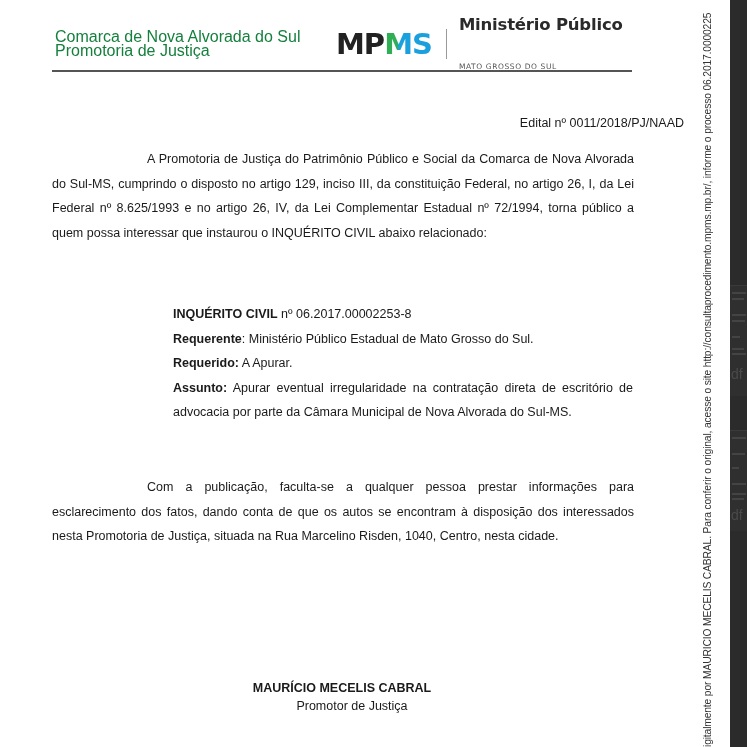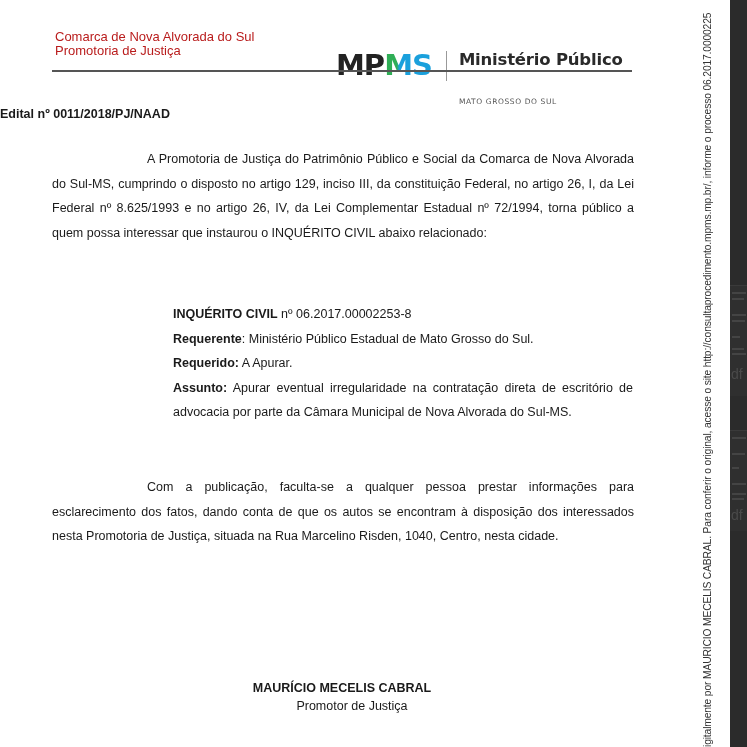--- a/index.html
+++ b/index.html
@@ -3,34 +3,34 @@
 <meta charset="utf-8">
 <style>
   html, body { margin: 0; padding: 0; }
   body {
     width: 747px; height: 747px; overflow: hidden; position: relative;
     background: #ffffff; font-family: "Liberation Sans", sans-serif; color: #1a1a1a;
   }
   .page { position: absolute; left: 0; top: 0; width: 700px; height: 747px; background: #fff; }
 
   
-  .hdr-left { position: absolute; left: 55px; top: 30px; font-size: 13px; line-height: 14px; color: #b91c1c; }
-  .logo { position: absolute; left: 336px; top: 24px; height: 40px; display: flex; align-items: flex-start; margin-top: 27px; }
+  .hdr-left { position: absolute; left: 55px; top: 30px; font-size: 16px; line-height: 14px; color: #15803d; }
+  .logo { position: absolute; left: 336px; top: 24px; height: 40px; display: flex; align-items: center; }
   .logo-mark { font-family: "DejaVu Sans", sans-serif; font-weight: bold; font-size: 29px; letter-spacing: -1px; line-height: 1; }
   .logo-mark .mp { color: #222; }
   .logo-mark .m2 { background: linear-gradient(90deg, #2fae56 0%, #2fae56 45%, #1aa0dc 55%, #1aa0dc 100%); -webkit-background-clip: text; background-clip: text; color: transparent; }
   .logo-mark .s { color: #1aa0dc; }
   .logo-sep { width: 1px; height: 30px; background: #999; margin: 0 12px 0 14px; }
   .logo-text { display: flex; flex-direction: column; gap: 28px; }
   .logo-title { font-family: "DejaVu Sans", sans-serif; font-weight: bold; font-size: 16.5px; color: #2a2a2a; line-height: 18px; letter-spacing: -0.2px; }
   .logo-sub { font-family: "DejaVu Sans", sans-serif; font-size: 7.5px; color: #555; letter-spacing: 0.6px; line-height: 10px; }
   .rule { position: absolute; left: 52px; top: 70px; width: 580px; height: 2px; background: #555; }
 
   
-  .title { position: absolute; left: 0; width: 684px; top: 107px; text-align: left; font-weight: bold; font-size: 12.5px; }
+  .title { position: absolute; left: 0; width: 684px; top: 116px; text-align: right; font-weight: normal; font-size: 12.5px; }
   .para { position: absolute; left: 52px; width: 582px; font-size: 12.5px; line-height: 24.5px; text-align: justify; }
   .para .indent { display: inline-block; width: 95px; }
   .p1 { top: 147px; }
   .p2 { top: 475px; }
   .block { position: absolute; left: 173px; width: 460px; top: 302px; font-size: 12.5px; line-height: 24.5px; }
   .block .row { text-align: justify; }
   .block b { font-weight: bold; }
   .date { position: absolute; left: 0; width: 684px; top: 599px; text-align: center; font-size: 12.5px; }
   .sig-name { position: absolute; left: 0; width: 684px; top: 681px; text-align: center; font-weight: bold; font-size: 12.5px; }
   .sig-role { position: absolute; left: 0; width: 684px; top: 699px; text-align: center; font-size: 12.5px; padding-left: 10px; }

